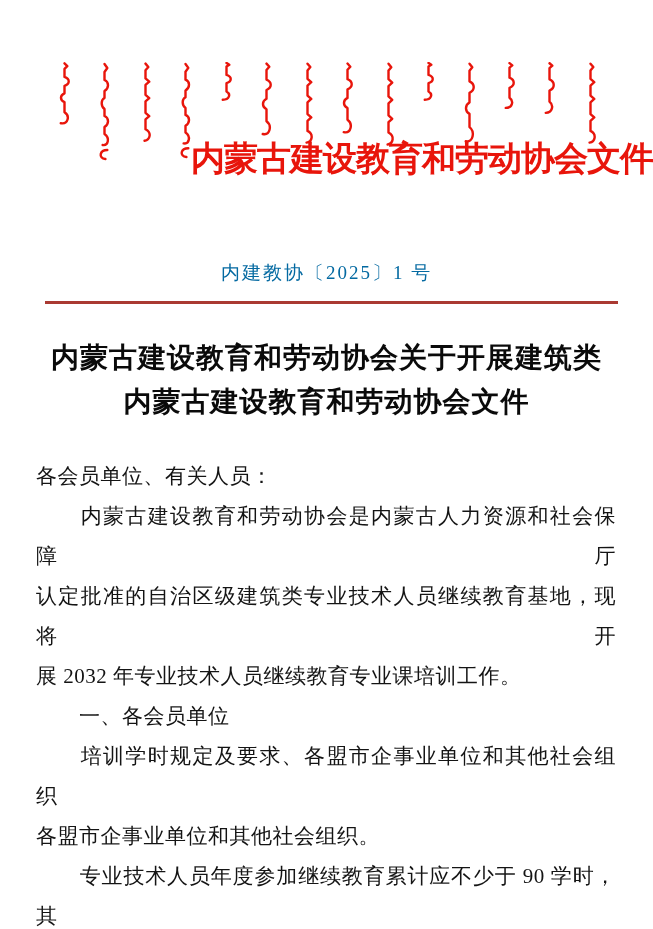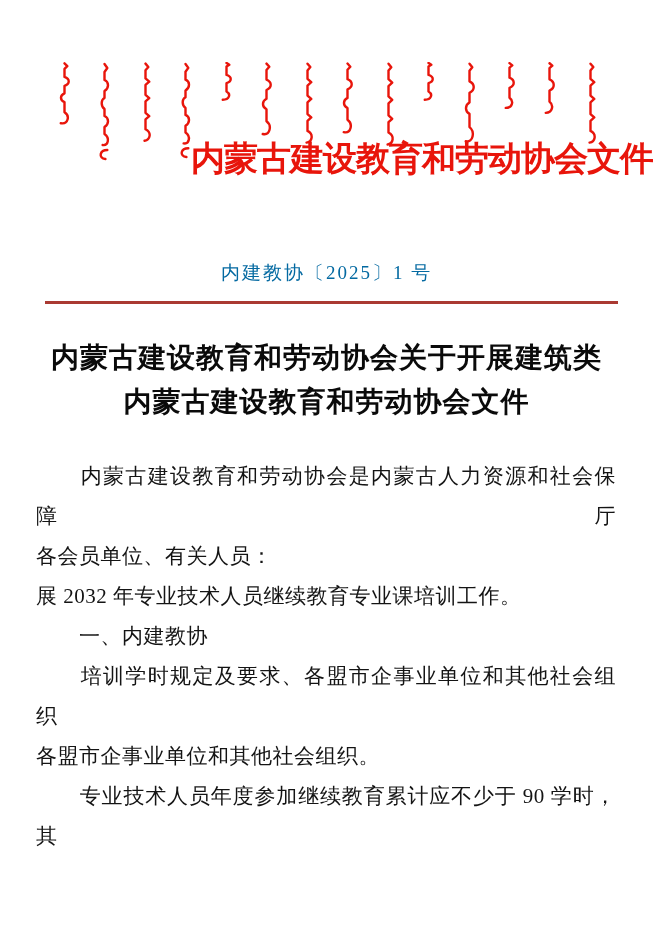--- a/index.html
+++ b/index.html
@@ -107,23 +107,24 @@
   <div class="doc-number">内建教协〔2025〕1 号</div>
 
   <div class="red-divider"></div>
 
   <div class="notice-title">
     <div>内蒙古建设教育和劳动协会关于开展建筑类</div>
     <div>内蒙古建设教育和劳动协会文件</div>
   </div>
 
   <div class="body-text">
+    <div class="bl">各会员单位、有关人员：</div>
     <div class="bl j">　　内蒙古建设教育和劳动协会是内蒙古人力资源和社会保障厅</div>
-    <div class="bl">各会员单位、有关人员：</div>
+    <div class="bl j">认定批准的自治区级建筑类专业技术人员继续教育基地，现将开</div>
     <div class="bl">展 2032 年专业技术人员继续教育专业课培训工作。</div>
-    <div class="bl">　　一、内建教协</div>
+    <div class="bl">　　一、各会员单位</div>
     <div class="bl j">　　培训学时规定及要求、各盟市企事业单位和其他社会组织</div>
     <div class="bl">各盟市企事业单位和其他社会组织。</div>
     <div class="bl j">　　专业技术人员年度参加继续教育累计应不少于 90 学时，其</div>
 
   </div>
 
 </div>
 
 </body></html>

